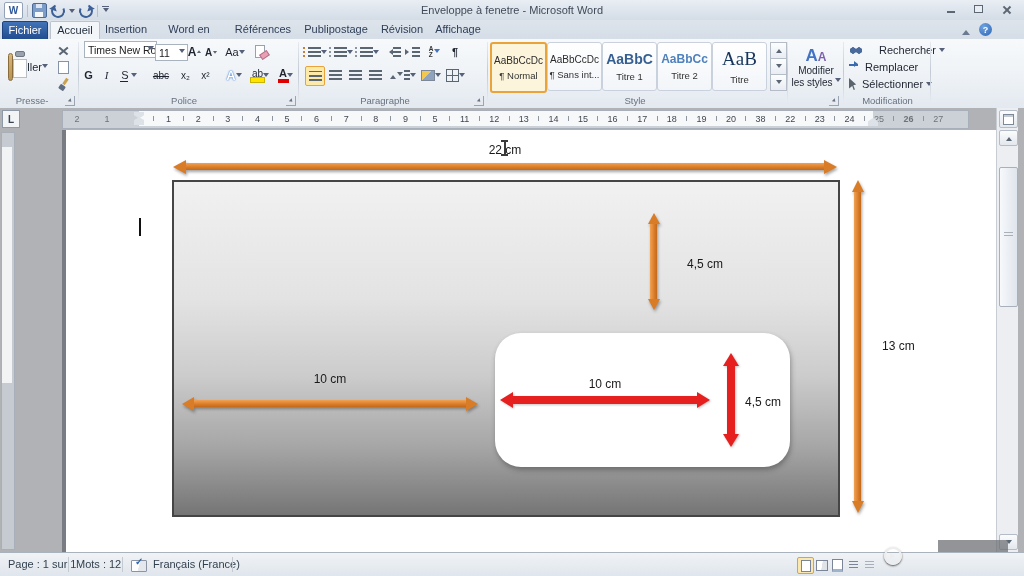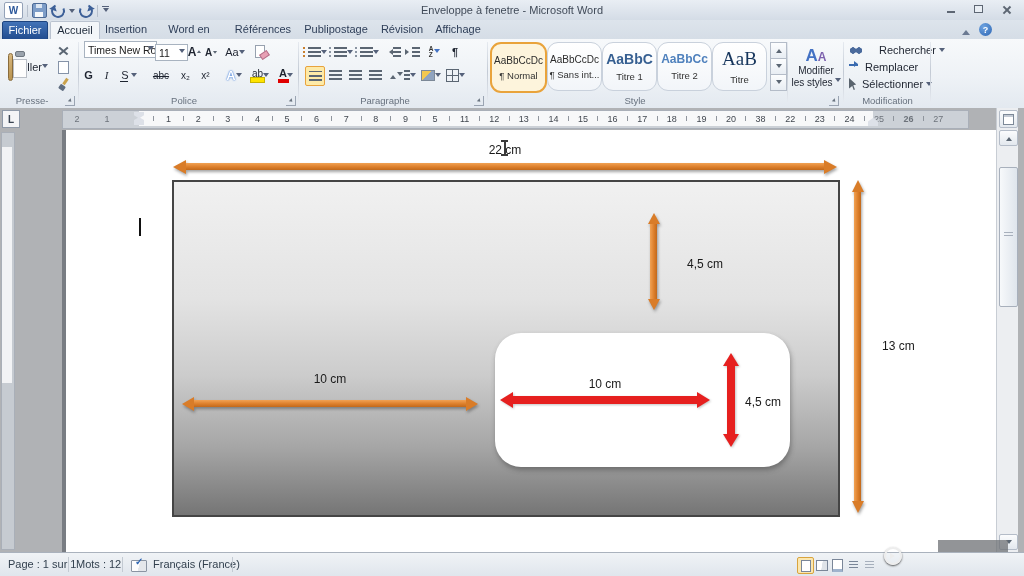--- a/index.html
+++ b/index.html
@@ -78,21 +78,21 @@
   .arrow-right-mini{width:0;height:0;border:3px solid transparent;border-left:4px solid #5b6673;}
   .sort-icon{display:flex;flex-direction:column;font-size:6.5px;font-weight:bold;color:#333;line-height:6px;margin-right:1px;}
   .updown{width:0;height:0;border:3px solid transparent;border-top:4px solid #4472c4;margin-right:1px;}
   .shade-icon{width:12px;height:9px;background:linear-gradient(135deg,#f3c84f 0 45%,#8fa3bf 45%);border:1px solid #7c8897;}
   .grid-icon{width:11px;height:11px;border:1px solid #5b6673;
     background:linear-gradient(#5b6673,#5b6673) center/100% 1px no-repeat,linear-gradient(#5b6673,#5b6673) center/1px 100% no-repeat;}
   .ul-bar{position:absolute;bottom:2px;left:3px;right:3px;height:1.5px;background:#1e2430;}
   .hl-bar{position:absolute;bottom:1px;left:2px;width:13px;height:4px;background:#ffe400;border:1px solid #c9b400;}
   .col-bar{position:absolute;bottom:1px;left:3px;width:11px;height:4px;background:#e00000;}
   .stylecard{position:absolute;top:3px;width:53px;height:47px;background:linear-gradient(#ffffff,#f2f5f9);
-    border:1px solid #c9d1dc;border-radius:11px;display:flex;flex-direction:column;align-items:center;justify-content:center;}
+    border:1px solid #c9d1dc;border-radius:3px;display:flex;flex-direction:column;align-items:center;justify-content:center;}
   .stylecard.sel{border:2px solid #e9a33b;background:#fdf4dc;}
   .stylecard .prev{font-size:10px;color:#2b2b2b;white-space:nowrap;}
   .stylecard .lab{font-size:9.5px;color:#333;margin-top:4px;white-space:nowrap;}
   .stylecard.t1 .prev{font-size:14px;font-weight:bold;color:#365f91;}
   .stylecard.t2 .prev{font-size:12px;font-weight:bold;color:#4f81bd;}
   .stylecard.tt .prev{font-size:19px;color:#17365d;font-family:"Liberation Serif",serif;}
   .sbtn{position:absolute;left:770px;width:15px;height:15px;border:1px solid #b4bcc8;background:linear-gradient(#fcfdfe,#e8edf3);
     display:flex;align-items:center;justify-content:center;}
   .tri-up{width:0;height:0;border:3.5px solid transparent;border-bottom:4.5px solid #5b6673;margin-bottom:2px;}
   .tri-down{width:0;height:0;border:3.5px solid transparent;border-top:4.5px solid #5b6673;margin-top:2px;}

